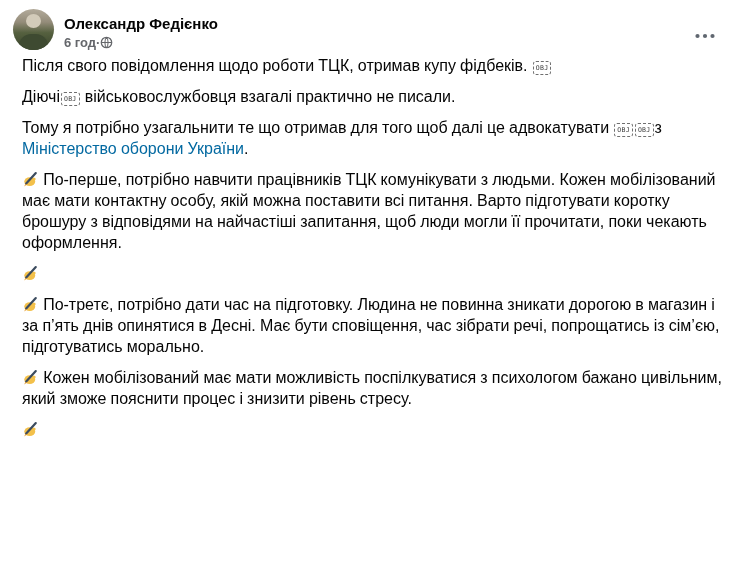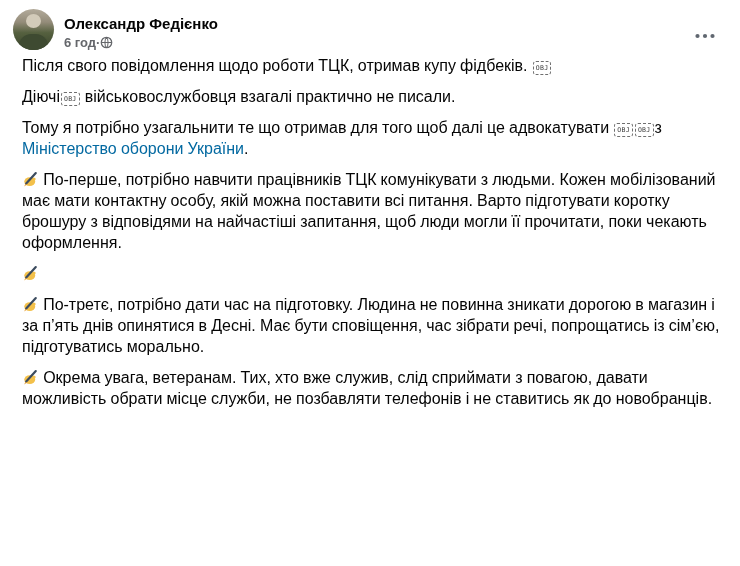--- a/index.html
+++ b/index.html
@@ -154,15 +154,21 @@
             <ellipse cx="8.2" cy="11.2" rx="5.8" ry="4.6" fill="#f3c04a"></ellipse>
             <ellipse cx="12.2" cy="8.6" rx="2.3" ry="1.6" fill="#f3c04a"></ellipse>
             <line x1="14.6" y1="2.2" x2="4.2" y2="13.6" stroke="#3b4b5e" stroke-width="2.3" stroke-linecap="round"></line>
             <polygon points="3.9,13.2 5.3,14.6 2.2,16.4" fill="#e8a33d"></polygon>
           </svg></span><span> По-третє, потрібно дати час на підготовку. Людина не повинна зникати дорогою в магазин і за п’ять днів опинятися в Десні. Має бути сповіщення, час зібрати речі, попрощатись із сім’єю, підготуватись морально.</span></p>
       <p class="post-paragraph"><span class="emoji"><svg width="17" height="17" viewBox="0 0 18 18">
             <ellipse cx="8.2" cy="11.2" rx="5.8" ry="4.6" fill="#f3c04a"></ellipse>
             <ellipse cx="12.2" cy="8.6" rx="2.3" ry="1.6" fill="#f3c04a"></ellipse>
             <line x1="14.6" y1="2.2" x2="4.2" y2="13.6" stroke="#3b4b5e" stroke-width="2.3" stroke-linecap="round"></line>
             <polygon points="3.9,13.2 5.3,14.6 2.2,16.4" fill="#e8a33d"></polygon>
-          </svg></span><span> Окрема увага, ветеранам. Тих, хто вже служив, слід сприймати з повагою, давати можливість обрати місце служби, не позбавляти телефонів і не ставитись як до новобранців.</span></p>
+          </svg></span><span> Кожен мобілізований має мати можливість поспілкуватися з психологом бажано цивільним, який зможе пояснити процес і знизити рівень стресу.</span></p>
+      <p class="post-paragraph"><span class="emoji"><svg width="17" height="17" viewBox="0 0 18 18">
+            <ellipse cx="8.2" cy="11.2" rx="5.8" ry="4.6" fill="#f3c04a"></ellipse>
+            <ellipse cx="12.2" cy="8.6" rx="2.3" ry="1.6" fill="#f3c04a"></ellipse>
+            <line x1="14.6" y1="2.2" x2="4.2" y2="13.6" stroke="#3b4b5e" stroke-width="2.3" stroke-linecap="round"></line>
+            <polygon points="3.9,13.2 5.3,14.6 2.2,16.4" fill="#e8a33d"></polygon>
+          </svg></span></p>
     </div>
 </div>
 
 </body></html>

